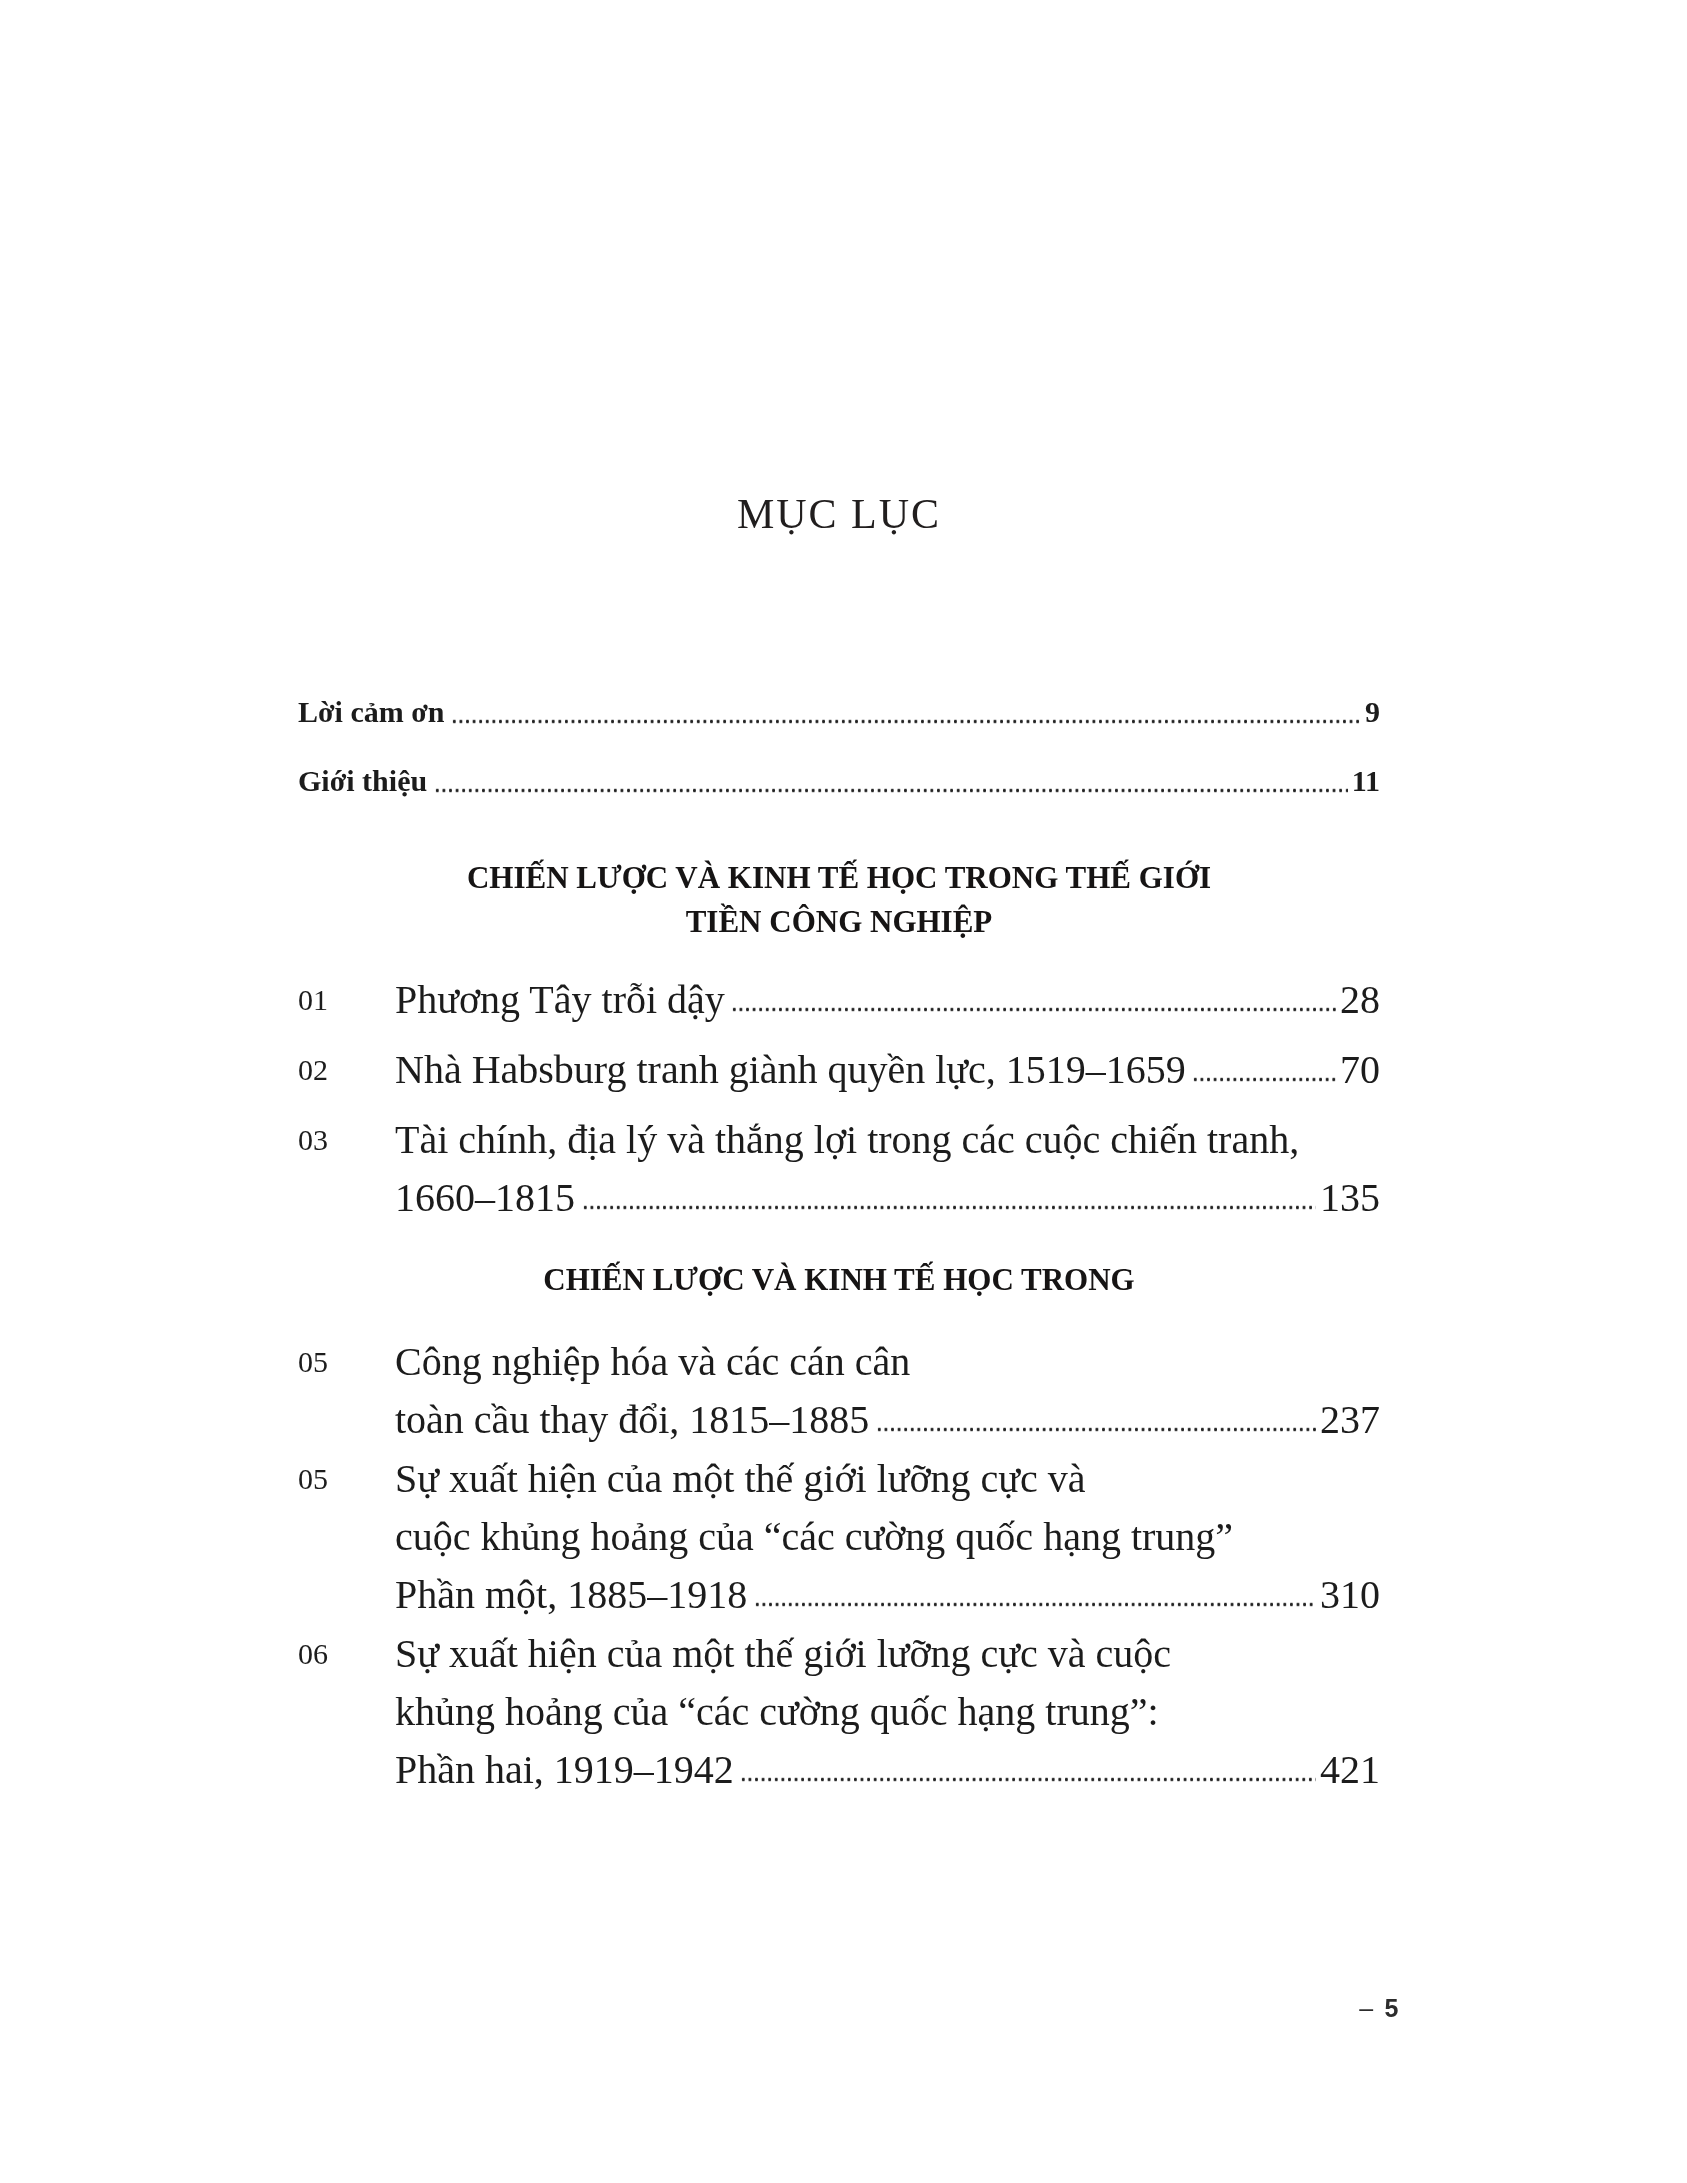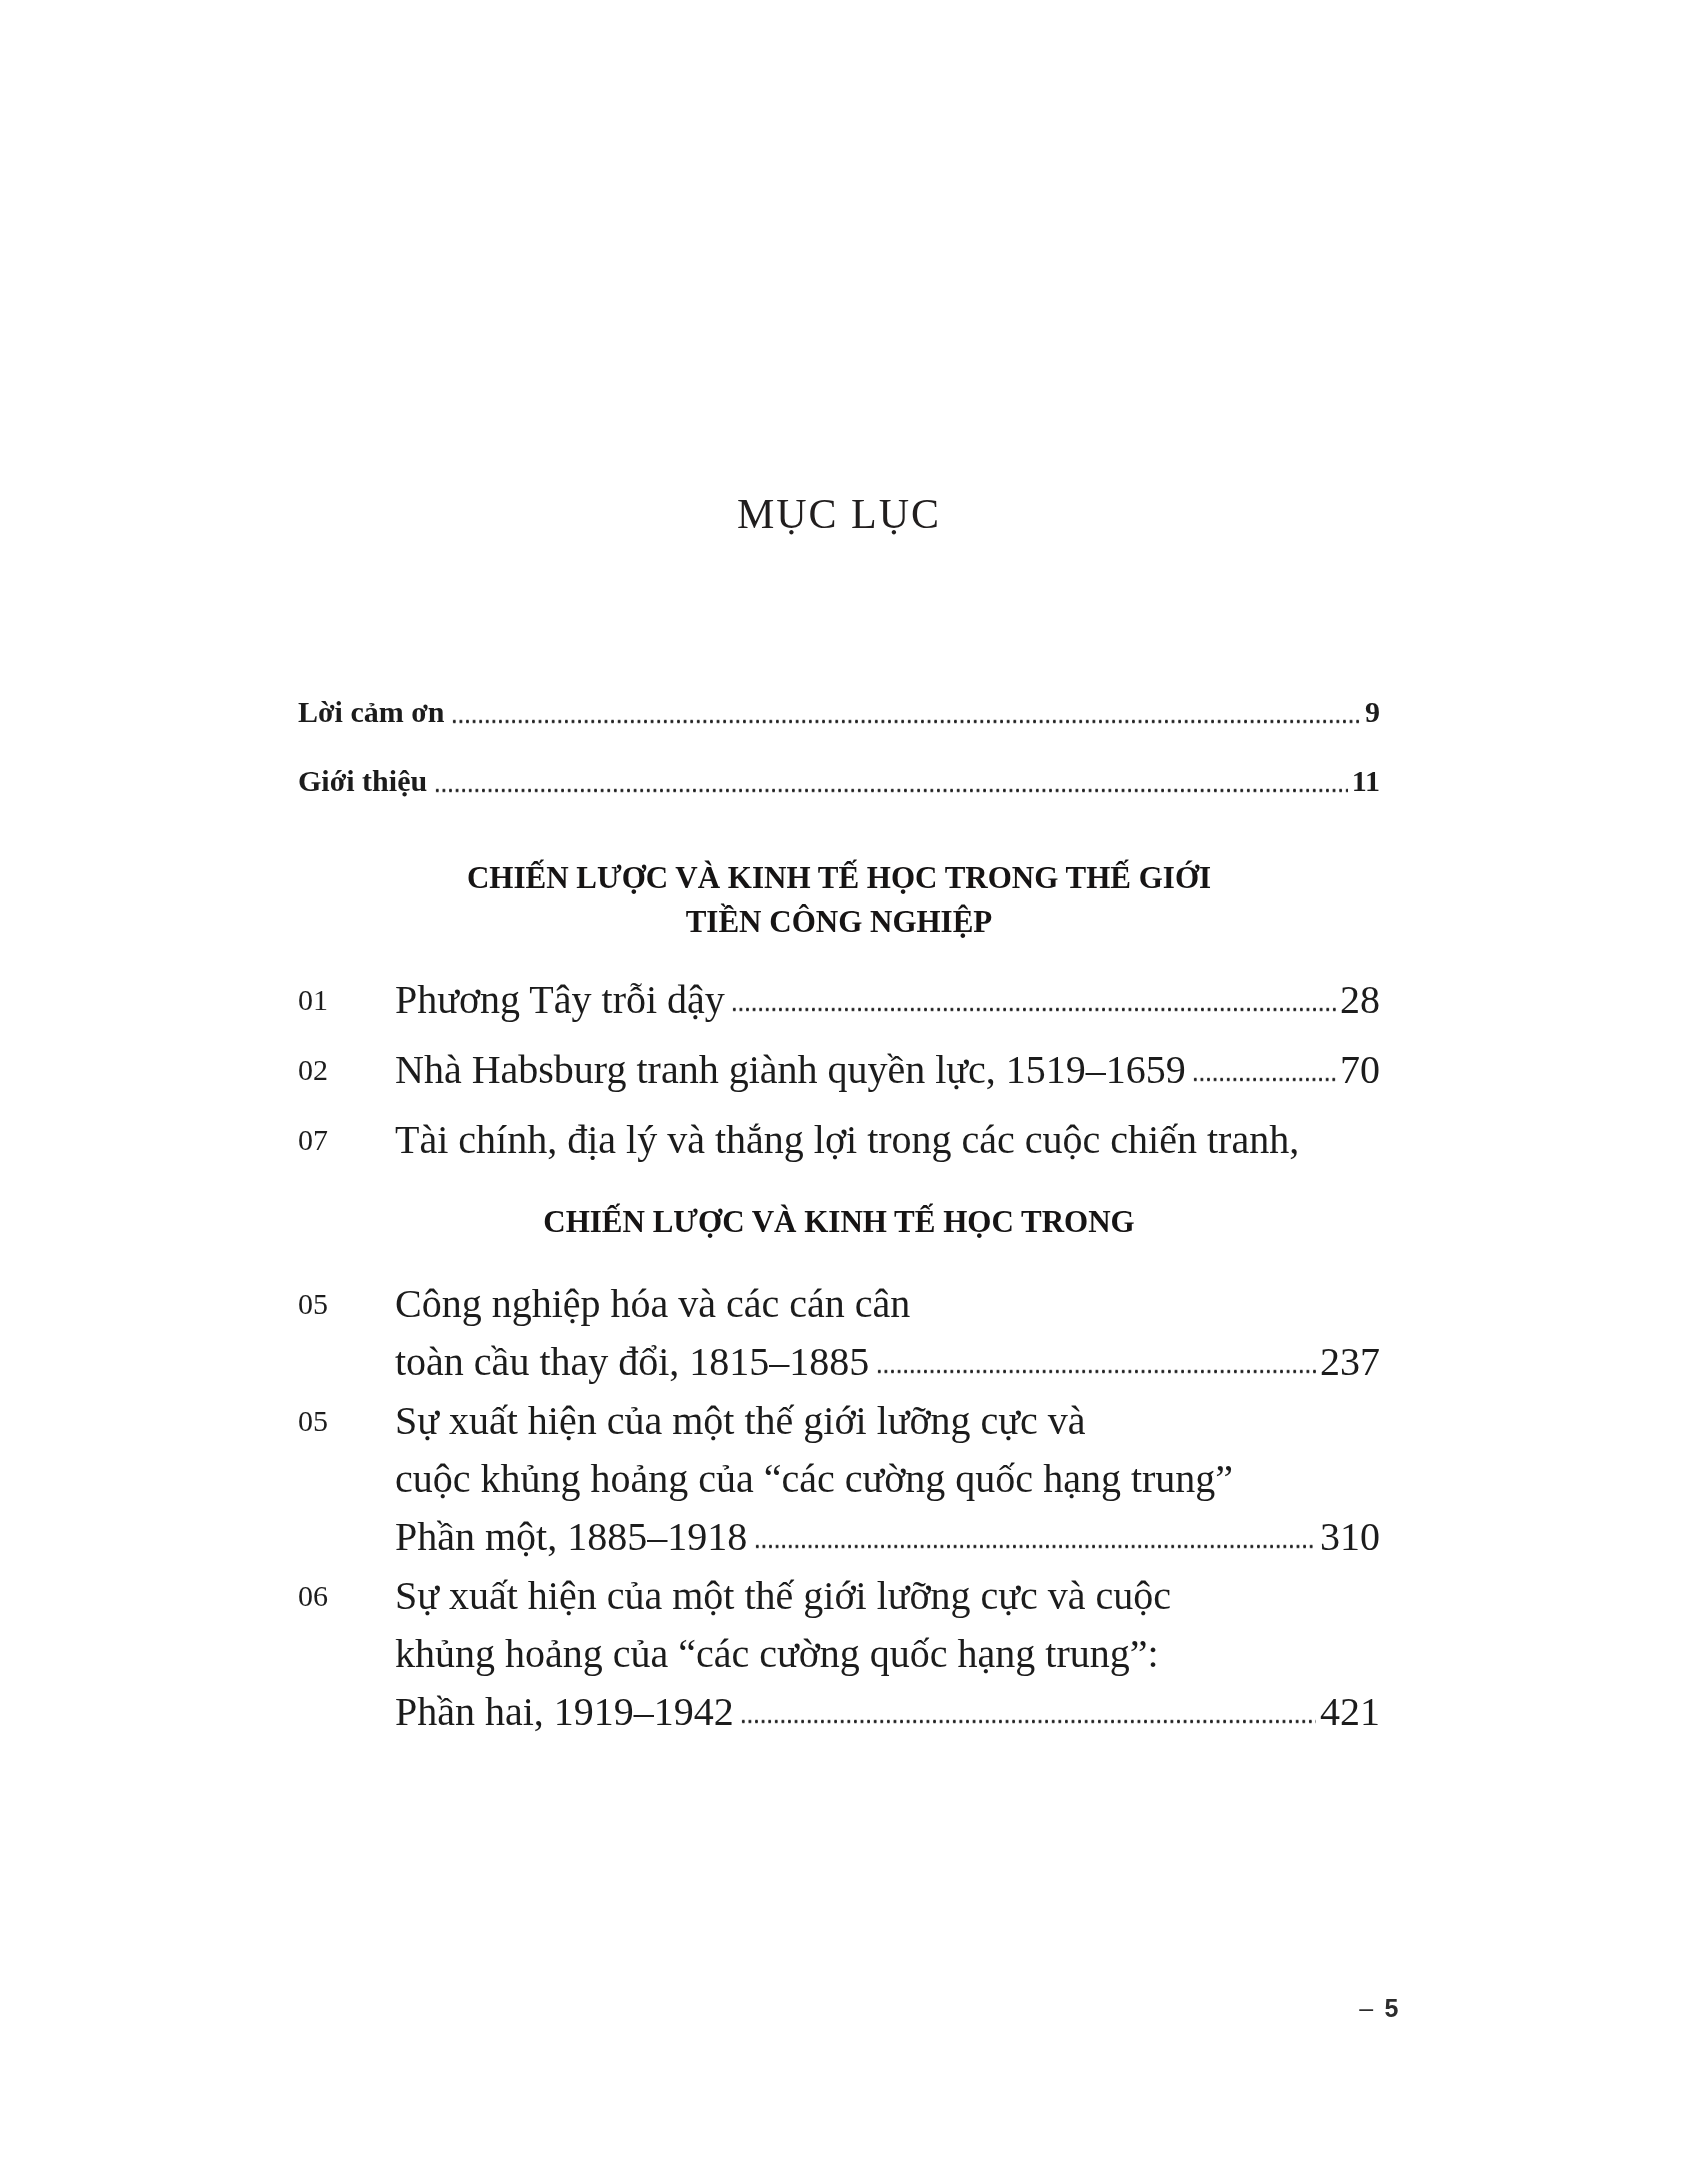--- a/index.html
+++ b/index.html
@@ -110,24 +110,29 @@
         <div class="etext">
           <div class="eline">
             <span>Nhà Habsburg tranh giành quyền lực, 1519–1659</span>
             <span class="leader"></span>
             <span class="pg">70</span>
           </div>
         </div>
       </div>
 
       <div class="entry">
-        <div class="num">07</div>
+        <div class="num">03</div>
         <div class="etext">
           <div class="eline">
             <span>Tài chính, địa lý và thắng lợi trong các cuộc chiến tranh,</span>
+          </div>
+          <div class="eline">
+            <span>1660–1815</span>
+            <span class="leader"></span>
+            <span class="pg">135</span>
           </div>
         </div>
       </div>
     </div>
 
     <div class="section sec2">
       <div class="section-heading">
         <div>CHIẾN LƯỢC VÀ KINH TẾ HỌC TRONG</div>
       </div>
 

